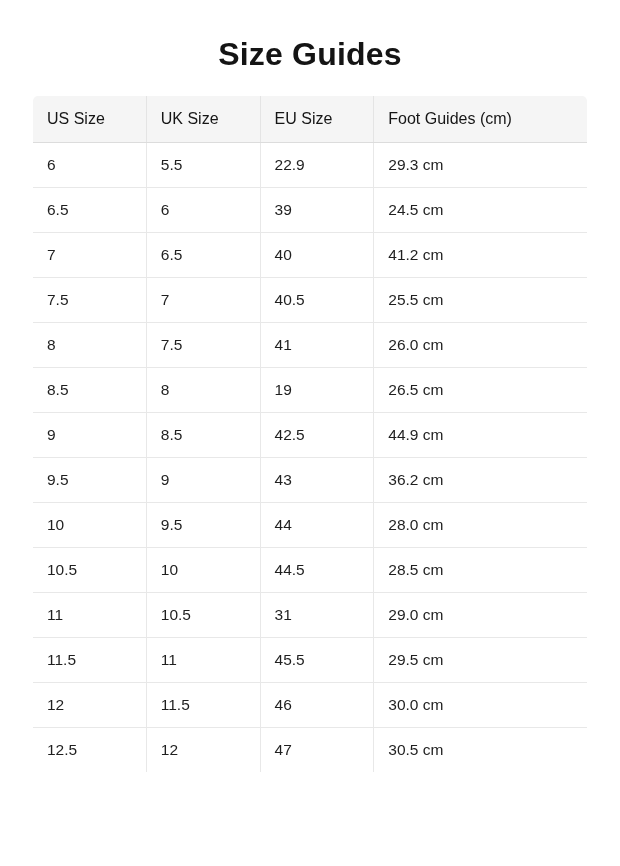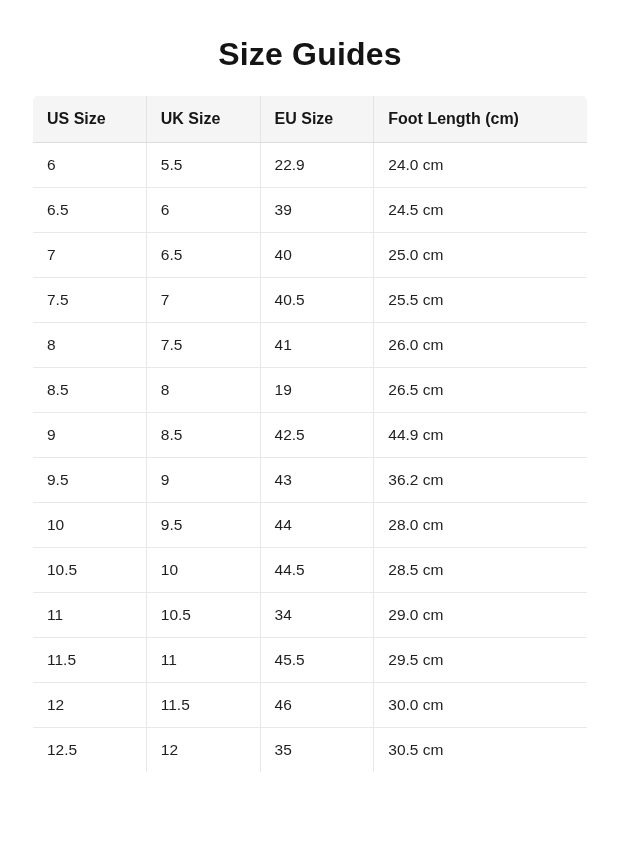--- a/index.html
+++ b/index.html
@@ -41,21 +41,21 @@
     border-collapse: collapse;
     table-layout: fixed;
     background: #ffffff;
     border: 1px solid #e2e2e2;
     border-radius: 6px;
     overflow: hidden;
   }
   table.size-table thead th {
     background: #f5f5f5;
     font-size: 16px;
-    font-weight: bold;
+    font-weight: normal;
     color: #161616;
     text-align: left;
     padding: 14px 14px;
     border-bottom: 1px solid #dcdcdc;
     border-right: 1px solid #e4e4e4;
     white-space: nowrap;
   }
   table.size-table thead th:last-child {
     border-right: none;
   }
@@ -91,41 +91,41 @@
         <col class="c-us">
         <col class="c-uk">
         <col class="c-eu">
         <col class="c-fl">
       </colgroup>
       <thead>
         <tr>
           <th>US Size</th>
           <th>UK Size</th>
           <th>EU Size</th>
-          <th>Foot Length (cm)</th>
+          <th>Foot Guides (cm)</th>
         </tr>
       </thead>
       <tbody>
           <tr>
             <td>6</td>
             <td>5.5</td>
             <td>22.9</td>
-            <td>24.0 cm</td>
+            <td>29.3 cm</td>
           </tr>
           <tr>
             <td>6.5</td>
             <td>6</td>
             <td>39</td>
             <td>24.5 cm</td>
           </tr>
           <tr>
             <td>7</td>
             <td>6.5</td>
             <td>40</td>
-            <td>25.0 cm</td>
+            <td>41.2 cm</td>
           </tr>
           <tr>
             <td>7.5</td>
             <td>7</td>
             <td>40.5</td>
             <td>25.5 cm</td>
           </tr>
           <tr>
             <td>8</td>
             <td>7.5</td>
@@ -158,37 +158,37 @@
           </tr>
           <tr>
             <td>10.5</td>
             <td>10</td>
             <td>44.5</td>
             <td>28.5 cm</td>
           </tr>
           <tr>
             <td>11</td>
             <td>10.5</td>
-            <td>34</td>
+            <td>31</td>
             <td>29.0 cm</td>
           </tr>
           <tr>
             <td>11.5</td>
             <td>11</td>
             <td>45.5</td>
             <td>29.5 cm</td>
           </tr>
           <tr>
             <td>12</td>
             <td>11.5</td>
             <td>46</td>
             <td>30.0 cm</td>
           </tr>
           <tr>
             <td>12.5</td>
             <td>12</td>
-            <td>35</td>
+            <td>47</td>
             <td>30.5 cm</td>
           </tr>
         </tbody>
     </table>
   </div>
 </div>
 
 </body></html>

